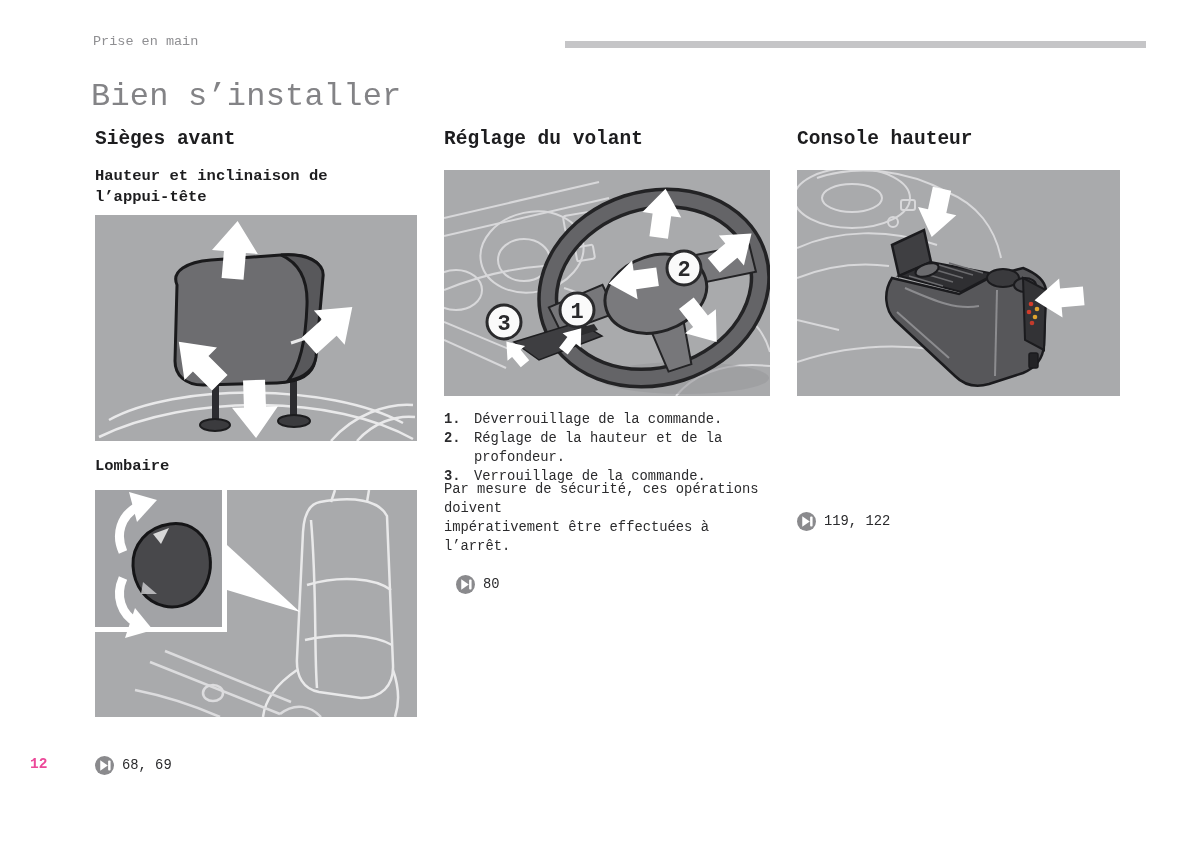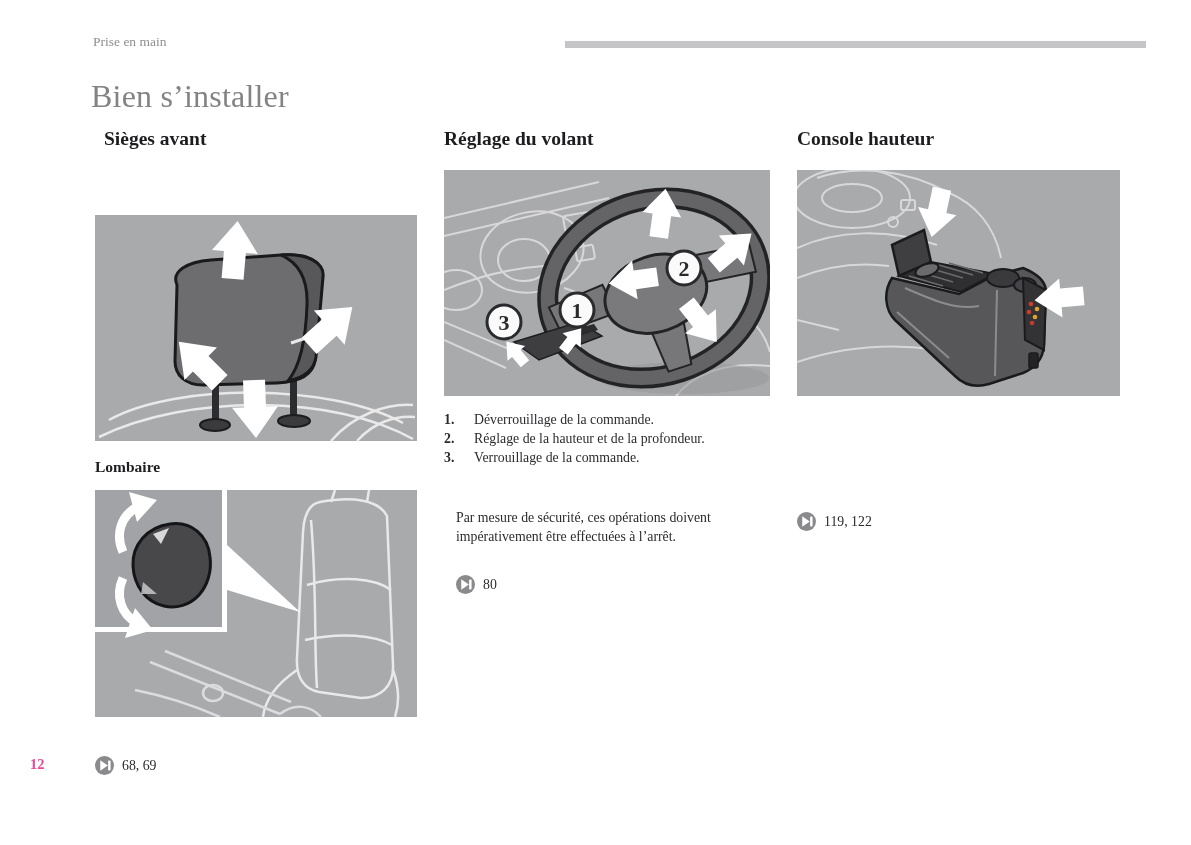--- a/index.html
+++ b/index.html
@@ -1,18 +1,18 @@
 <!DOCTYPE html>
 <html><head>
 <meta charset="utf-8">
 <style>
   html,body{margin:0;padding:0;background:#ffffff;}
   .page{
     position:relative;width:1146px;height:845px;background:#ffffff;
-    font-family:Liberation Serif, serif;overflow:hidden;color:#2b2b2d;
+    font-family:Liberation Mono, monospace;overflow:hidden;color:#2b2b2d;
   }
   .eyebrow{position:absolute;left:93px;top:34px;font-size:13.5px;color:#8f8f92;}
   .topbar{position:absolute;left:565px;top:41px;width:626px;height:7px;background:#c5c5c7;}
   .doc-title{position:absolute;left:91px;top:78px;font-size:32px;font-weight:400;color:#838386;letter-spacing:.2px;}
   .col-heading{position:absolute;margin:0;font-size:19.5px;font-weight:700;color:#1d1d1f;}
   .sub-heading{position:absolute;margin:0;font-size:15.5px;font-weight:700;color:#1d1d1f;line-height:21px;white-space:pre-line;}
   .fig{position:absolute;background:#a9aaac;}
   .fig svg{display:block;width:100%;height:100%;}
   .body-text{position:absolute;font-size:13.8px;line-height:19px;color:#2b2b2d;white-space:pre-line;}
   .step-list{position:absolute;font-size:13.8px;line-height:19px;color:#2b2b2d;}
@@ -27,24 +27,26 @@
 </style>
 </head>
 <body>
 
 <div class="page">
 
   <div class="eyebrow">Prise en main</div>
   <div class="topbar"></div>
   <div class="doc-title">Bien s’installer</div>
 
-  <h2 class="col-heading" style="left:104px;top:128px;">Sièges avant</h2>
+  <h2 class="col-heading" style="left:95px;top:128px;">Sièges avant</h2>
   <h2 class="col-heading" style="left:444px;top:128px;">Réglage du volant</h2>
   <h2 class="col-heading" style="left:797px;top:128px;">Console hauteur</h2>
 
+  <h3 class="sub-heading" style="left:95px;top:166px;width:330px;">Hauteur et inclinaison de
+l’appui-tête</h3>
 
   <div class="fig" style="left:95px;top:215px;width:322px;height:226px;">
     <svg viewBox="0 0 322 226">
       <rect width="322" height="226" fill="#a9aaac"></rect>
       <g class="white-ln">
         <path d="M14,205 C80,168 235,168 308,208"></path>
         <path d="M4,222 C95,178 240,180 318,224"></path>
         <path d="M236,226 C258,200 292,188 318,190"></path>
         <path d="M262,226 C278,208 300,200 320,202"></path>
       </g>
@@ -192,21 +194,21 @@
     <div class="step-row">
       <span class="step-num">2.</span>
       <span>Réglage de la hauteur et de la profondeur.</span>
     </div>
     <div class="step-row">
       <span class="step-num">3.</span>
       <span>Verrouillage de la commande.</span>
     </div>
   </div>
 
-  <div class="body-text" style="left:444px;top:508px;width:335px;margin-left:12px;">Par mesure de sécurité, ces opérations doivent
+  <div class="body-text" style="left:444px;top:480px;width:335px;">Par mesure de sécurité, ces opérations doivent
 impérativement être effectuées à l’arrêt.</div>
 
   <div class="ref-row" style="left:456px;top:575px;justify-content:space-between;">
     <svg viewBox="0 0 20 20">
       <circle cx="10" cy="10" r="10" fill="#8a8a8d"></circle>
       <polygon points="5.5,4.5 5.5,15.5 13.5,10" fill="#ffffff"></polygon>
       <rect x="13.8" y="4.8" width="2.6" height="10.4" rx="1" fill="#ffffff"></rect>
     </svg>
     <span>80</span>
   </div>

